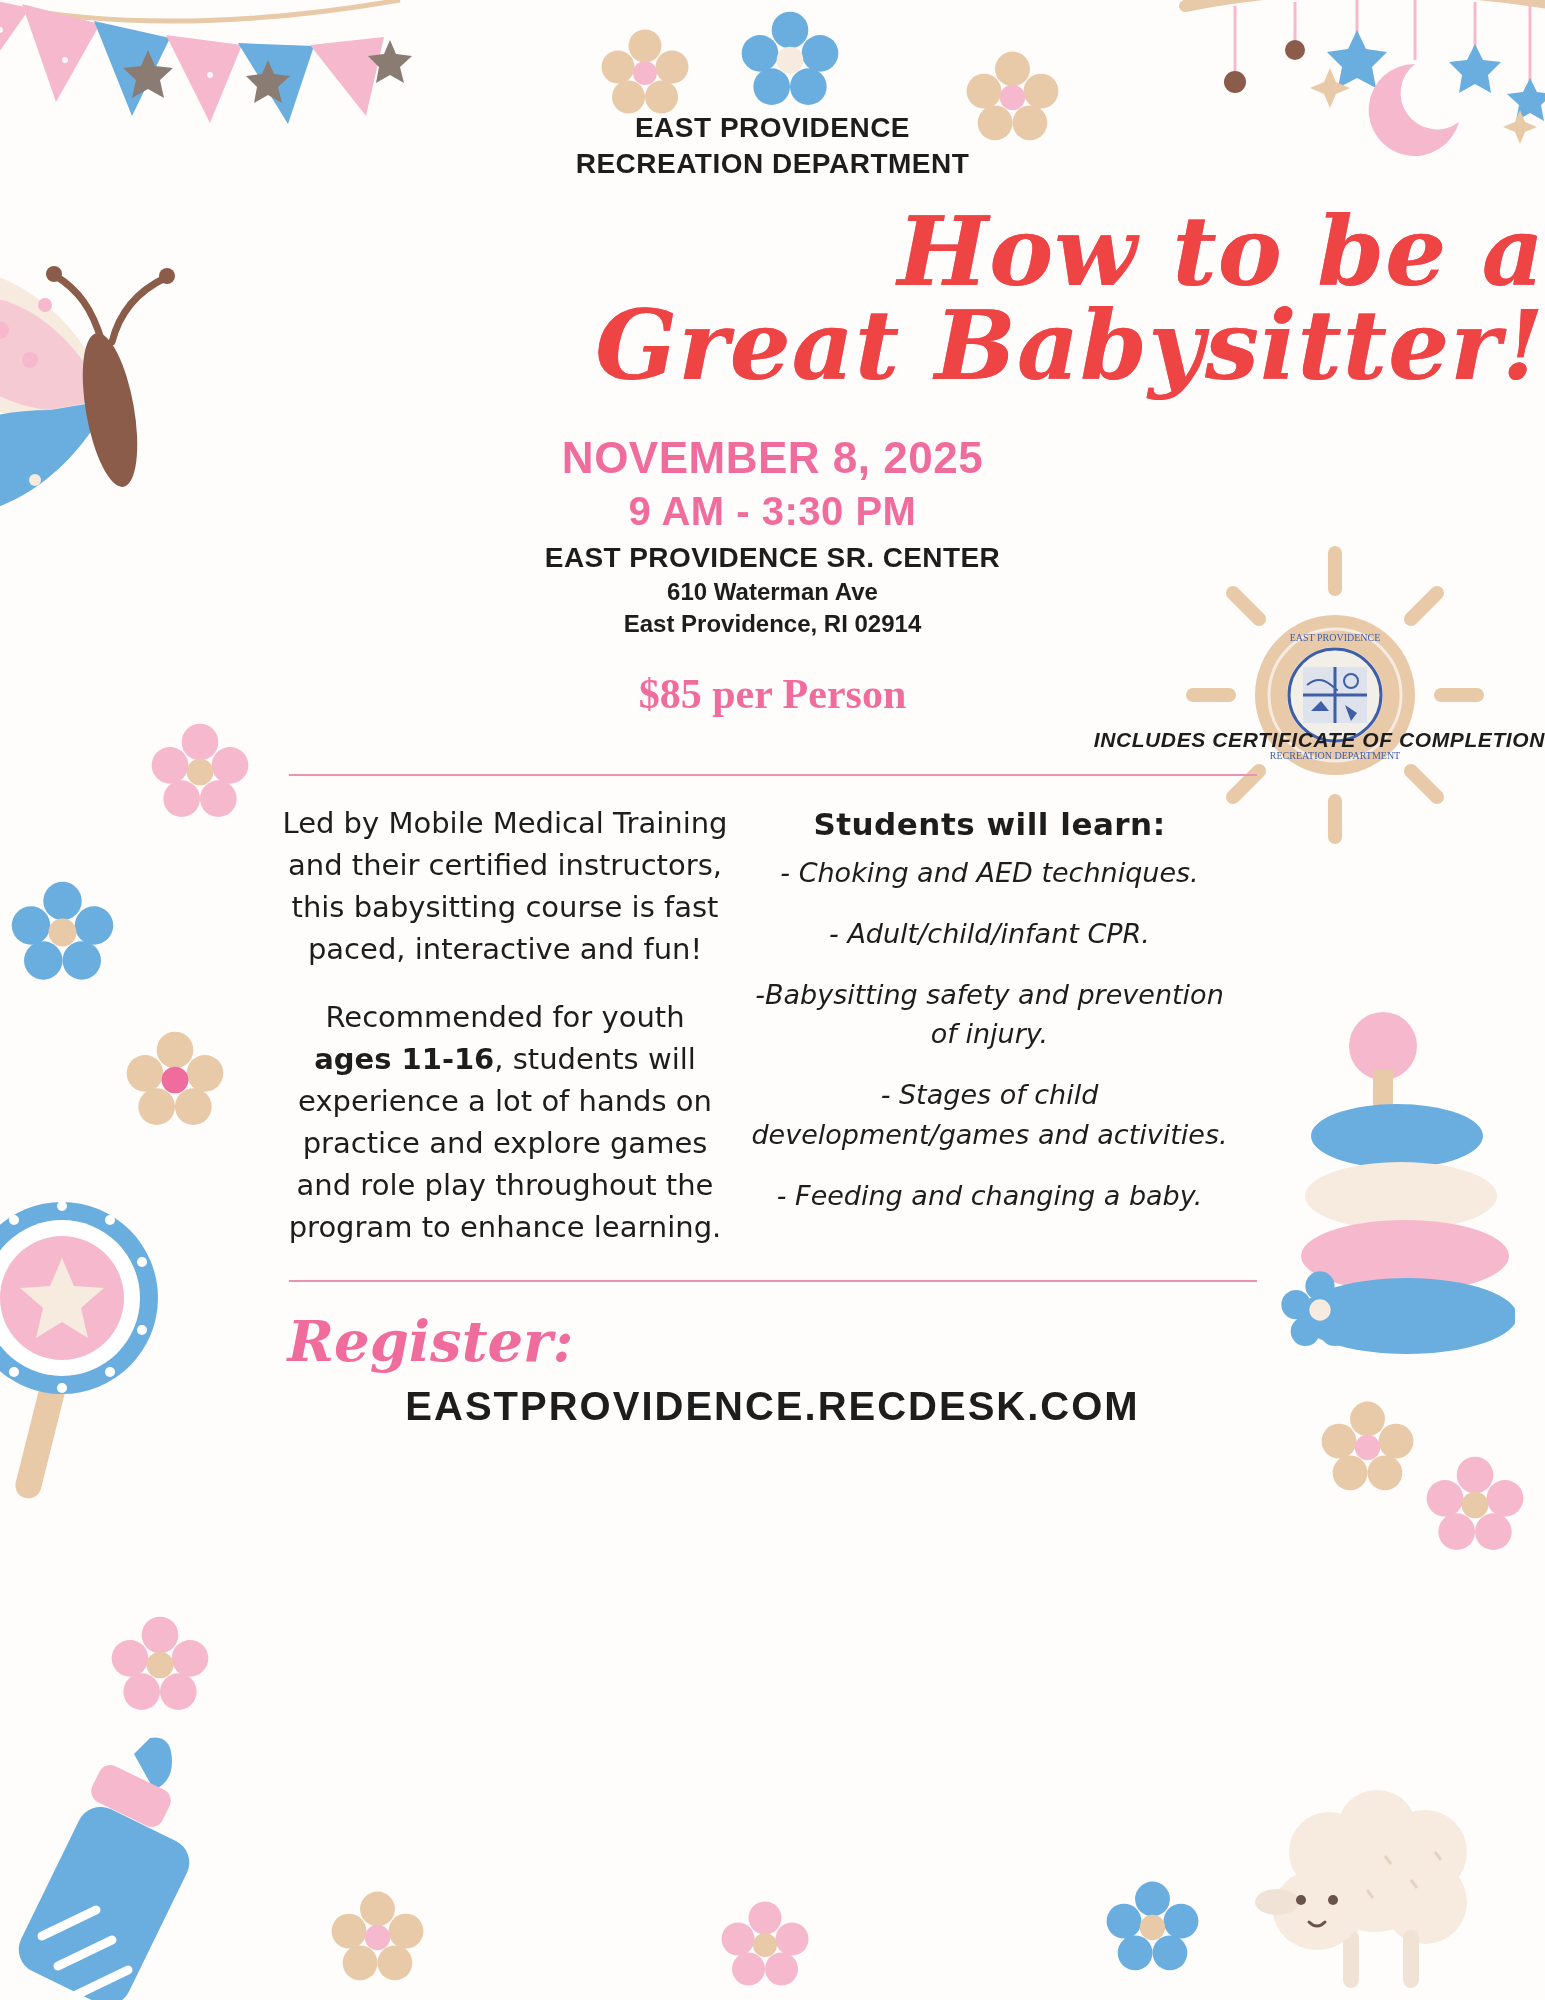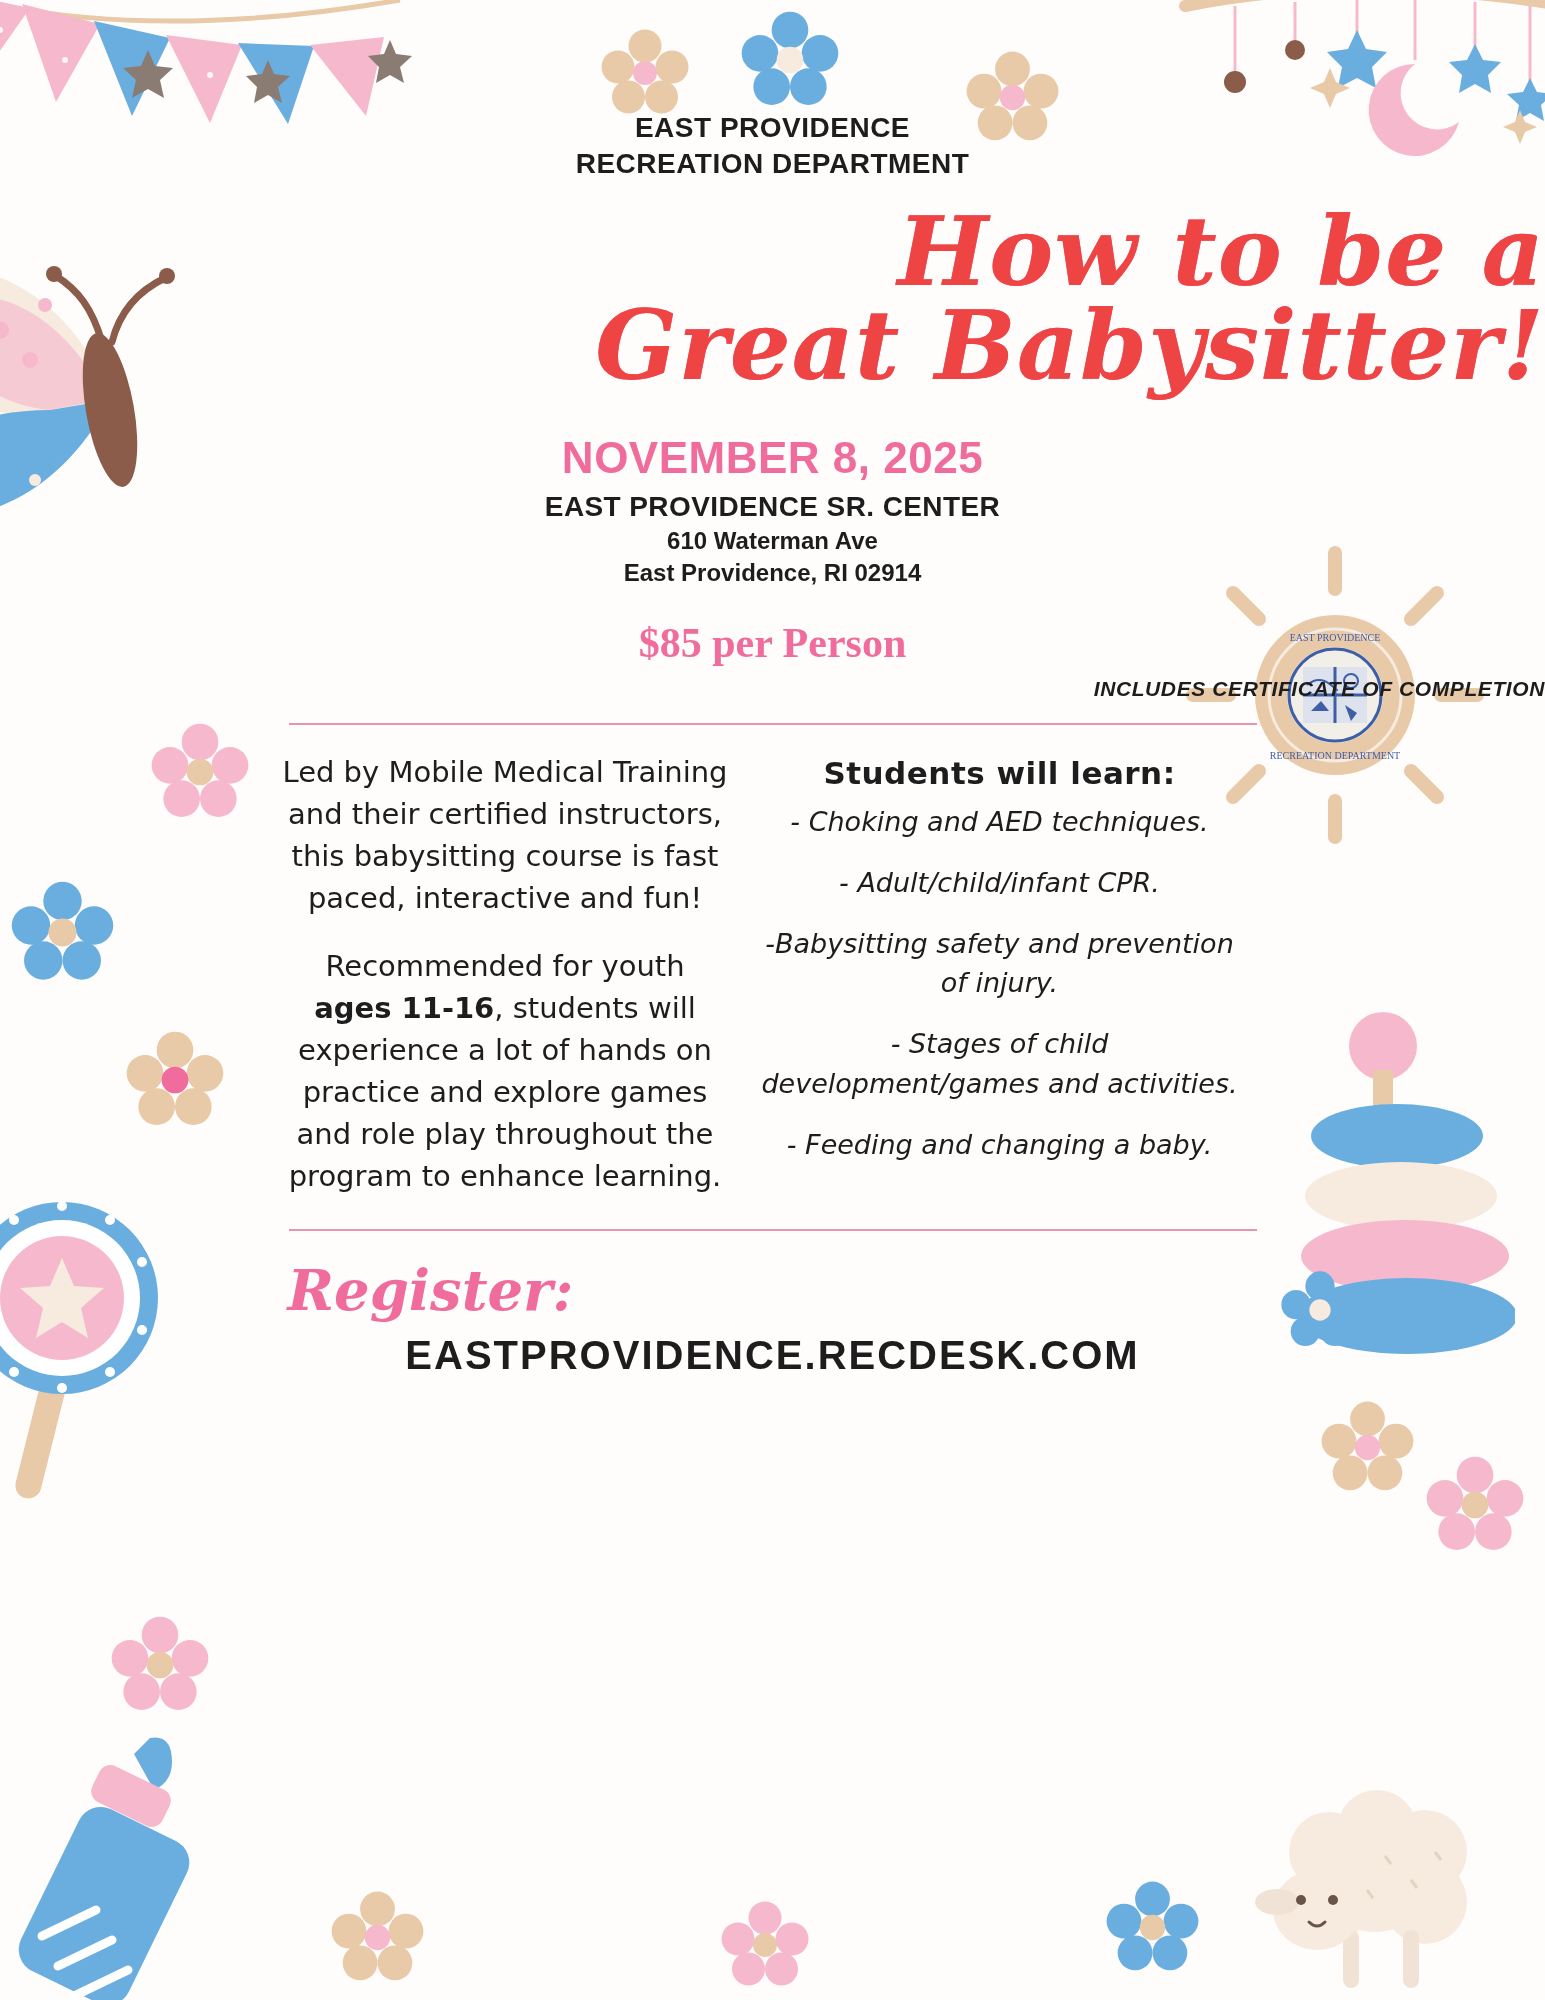--- a/index.html
+++ b/index.html
@@ -143,21 +143,21 @@
     height: 2px;
     background: #e892b4;
     margin: 22px auto 0 auto;
     width: 968px;
   }
 
   .cols {
     display: flex;
     width: 980px;
     margin: 26px auto 0 auto;
-    gap: 22px;
+    gap: 12px;
   }
   .col-left {
     width: 445px;
     text-align: center;
     font-family: "DejaVu Sans", sans-serif;
     font-size: 29px;
     line-height: 1.45;
     color: #1d1d1d;
   }
   .col-left p { margin: 0 0 26px 0; }
@@ -513,20 +513,21 @@
       <div>EAST PROVIDENCE</div>
       <div>RECREATION DEPARTMENT</div>
     </div>
 
     <div class="title">
       <span class="l1">How to be a</span>
       <span class="l2">Great Babysitter!</span>
     </div>
 
     <div class="date">NOVEMBER 8, 2025</div>
+    <div class="time">9 AM - 3:30 PM</div>
     <div class="venue">EAST PROVIDENCE SR. CENTER</div>
     <div class="addr1">610 Waterman Ave</div>
     <div class="addr2">East Providence, RI 02914</div>
 
     <div class="price">$85 per Person</div>
     <div class="includes">INCLUDES CERTIFICATE OF COMPLETION</div>
 
     <div class="rule"></div>
 
     <div class="cols">

